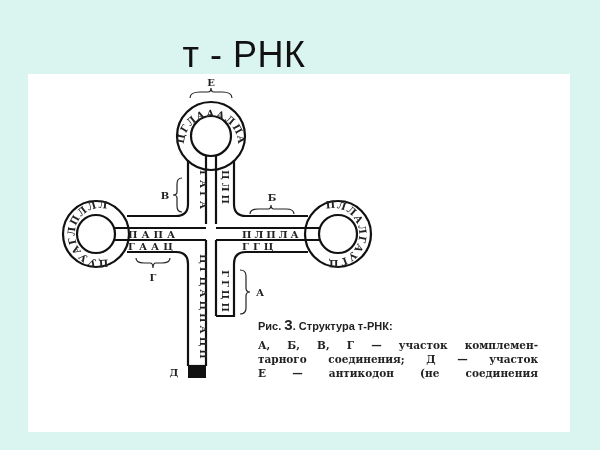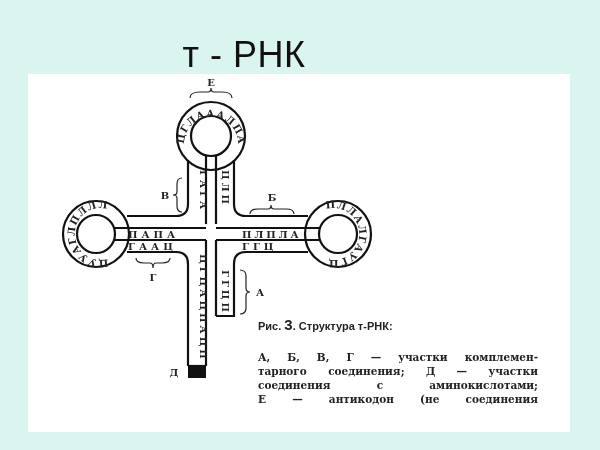--- a/index.html
+++ b/index.html
@@ -20,21 +20,21 @@
       background: #ffffff;
     }
     .diagram-svg { position: absolute; left: 0; top: 0; }
     .caption {
       position: absolute; left: 230px; top: 244px; width: 280px;
       font-family: "DejaVu Serif", serif; font-size: 10.5px; line-height: 14px;
       color: #222; font-weight: bold;
     }
     .caption-title {
       font-family: "Liberation Sans", sans-serif; font-size: 11px; font-weight: bold;
-      margin-bottom: 17px;
+      margin-bottom: 5px;
     }
     .caption-title .fig-num { font-size: 15px; }
     .caption-line { text-align: justify; text-align-last: justify; white-space: nowrap; }
     .caption-line.last { text-align-last: left; }
     .lbl { font-family: "DejaVu Serif", serif; font-size: 10px; font-weight: bold; fill: #222; }
     .nuc { font-family: "DejaVu Serif", serif; font-size: 10px; font-weight: bold; fill: #222; }
   </style>
 </head>
 <body>
 
@@ -99,18 +99,17 @@
     <text class="nuc" letter-spacing="1"><textPath href="#leftLoopPath">ЦУУАГЛПЛЛЛЛП</textPath></text>
     <path id="rightLoopPath" d="M298 135 A26 26 0 1 1 298 185" fill="none"></path>
     <text class="nuc" letter-spacing="1"><textPath href="#rightLoopPath">ПЛЛАЛГАУГЦГ</textPath></text>
   </svg>
 
   <div class="caption">
     <div class="caption-title">
       <span>Рис.</span>
       <span class="fig-num">3</span><span>. Структура т-РНК:</span>
     </div>
-    <div class="caption-line">А, Б, В, Г — участки комплемен-</div>
-    <div class="caption-line">тарного соединения; Д — участки</div>
-    <div class="caption-line">соединения с аминокислотами;</div>
+    <div class="caption-line">А, Б, В, Г — участок комплемен-</div>
+    <div class="caption-line">тарного соединения; Д — участок</div>
     <div class="caption-line">Е — антикодон (не соединения</div>
   </div>
 </div>
 
 </body></html>

